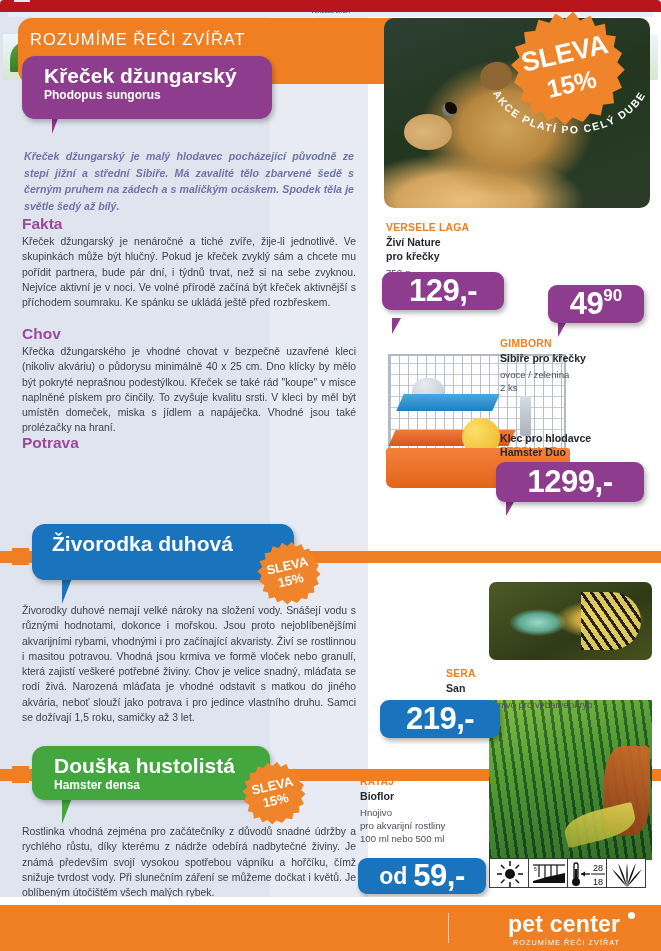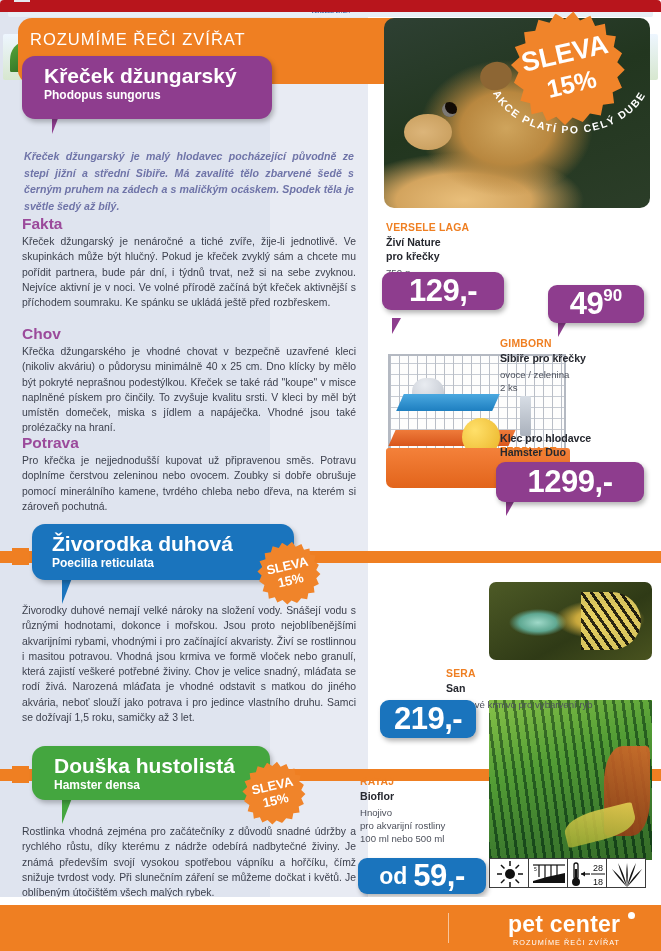--- a/index.html
+++ b/index.html
@@ -289,21 +289,20 @@
 
   <div class="intro" style="left:24px; top:148px; width:330px;">Křeček džungarský je malý hlodavec pocházející původně ze stepí jižní a střední Sibiře. Má zavalité tělo zbarvené šedě s černým pruhem na zádech a s maličkým ocáskem. Spodek těla je světle šedý až bílý.</div>
 
   <div class="sec-head" style="left:22px; top:215px;">Fakta</div>
   <div class="body-text" style="left:22px; top:234px; width:334px;">Křeček džungarský je nenáročné a tiché zvíře, žije-li jednotlivě. Ve skupinkách může být hlučný. Pokud je křeček zvyklý sám a chcete mu pořídit partnera, bude pár dní, i týdnů trvat, než si na sebe zvyknou. Nejvíce aktivní je v noci. Ve volné přírodě začíná být křeček aktivnější s příchodem soumraku. Ke spánku se ukládá ještě před rozbřeskem.</div>
 
   <div class="sec-head" style="left:22px; top:325px;">Chov</div>
   <div class="body-text" style="left:22px; top:344px; width:334px;">Křečka džungarského je vhodné chovat v bezpečně uzavřené kleci (nikoliv akváriu) o půdorysu minimálně 40 x 25 cm. Dno klícky by mělo být pokryté neprašnou podestýlkou. Křeček se také rád "koupe" v misce naplněné pískem pro činčily. To zvyšuje kvalitu srsti. V kleci by měl být umístěn domeček, miska s jídlem a napáječka. Vhodné jsou také prolézačky na hraní.</div>
 
   <div class="sec-head" style="left:22px; top:434px;">Potrava</div>
-  <div class="body-text" style="left:22px; top:453px; width:334px;">Pro křečka je nejjednodušší kupovat už připravenou směs. Potravu doplníme čerstvou zeleninou nebo ovocem. Zoubky si dobře obrušuje pomocí  minerálního kamene, tvrdého chleba nebo dřeva, na kterém si zároveň pochutná.</div>
 
   <div class="brand" style="left:386px; top:222px;">VERSELE LAGA</div>
   <div class="pname" style="left:386px; top:236px;">Živí Nature</div>
   <div class="pname" style="left:386px; top:250px;">pro křečky</div>
   <div class="pdesc" style="left:386px; top:266px;">750 g</div>
 
   <div class="pack-versele">
     <div class="cap">VERSELE LAGA</div>
     <div class="lbl">
       <small>Hamster</small>
@@ -351,21 +350,20 @@
     <span class="int">1299</span>
       <span class="int">,-</span>
   </div>
   <div class="price-tail" style="left:506px; top:500px; border-left:9px solid #8e3d8e; border-bottom:16px solid transparent;"></div>
 
   <div class="orange-rule" style="left:0px; top:551px; width:661px;"></div>
   <div class="sq-accent" style="left:12px; top:548px;"></div>
 
   <div class="bubble b-blue" style="left:32px; top:524px; width:262px; height:56px;padding-left:20px;">
     <div class="b-title" style="font-size:21px;">Živorodka duhová</div>
-    <div class="b-sub" style="font-size:12px;">Poecilia reticulata</div>
   </div>
   <div class="bubble-tail" style="left:62px; top:578px; border-left:10px solid #1a74bd; border-bottom:26px solid transparent;"></div>
 
   <div class="sleva" style="left:258px; top:542px; width:62px; height:62px;">
     <div class="star"></div>
     <div class="txt1" style="font-size:13px; margin-bottom:2px;">SLEVA</div>
     <div class="txt2" style="font-size:13px;">15%</div>
   </div>
 
   <div class="body-text" style="left:22px; top:603px; width:334px;">Živorodky duhové nemají velké nároky na složení vody. Snášejí vodu s různými hodnotami, dokonce i mořskou. Jsou proto nejoblíbenějšími akvarijními rybami, vhodnými i pro začínající akvaristy. Živí se rostlinnou i masitou potravou. Vhodná jsou krmiva ve formě vloček nebo granulí, která zajistí veškeré potřebné živiny. Chov je velice snadný, mláďata se rodí živá. Narozená mláďata je vhodné odstavit s matkou do jiného akvária, neboť slouží jako potrava i pro jedince vlastního druhu. Samci se dožívají 1,5 roku, samičky až 3 let.</div>
@@ -380,21 +378,21 @@
     <div class="nm">san</div>
     <div class="fish1"></div>
     <div class="fish2"></div>
   </div>
 
   <div class="brand" style="left:446px; top:668px;">SERA</div>
   <div class="pname" style="left:446px; top:682px;">San</div>
   <div class="pdesc" style="left:446px; top:698px;">Vločkové krmivo pro vybarvení ryb</div>
   <div class="pdesc" style="left:446px; top:711px;">250 ml</div>
 
-  <div class="price p-blue" style="left:380px; top:700px; width:96px; height:38px;align-items:center;">
+  <div class="price p-blue" style="left:380px; top:700px; width:120px; height:38px;align-items:center;">
     <span class="int">219</span>
       <span class="int">,-</span>
   </div>
 
   <div class="orange-rule" style="left:0px; top:769px; width:661px;"></div>
   <div class="sq-accent" style="left:12px; top:766px;"></div>
 
   <div class="bubble b-green" style="left:32px; top:746px; width:238px; height:54px;">
     <div class="b-title" style="font-size:21px;">Douška hustolistá</div>
     <div class="b-sub" style="font-size:12px;">Hamster densa</div>

